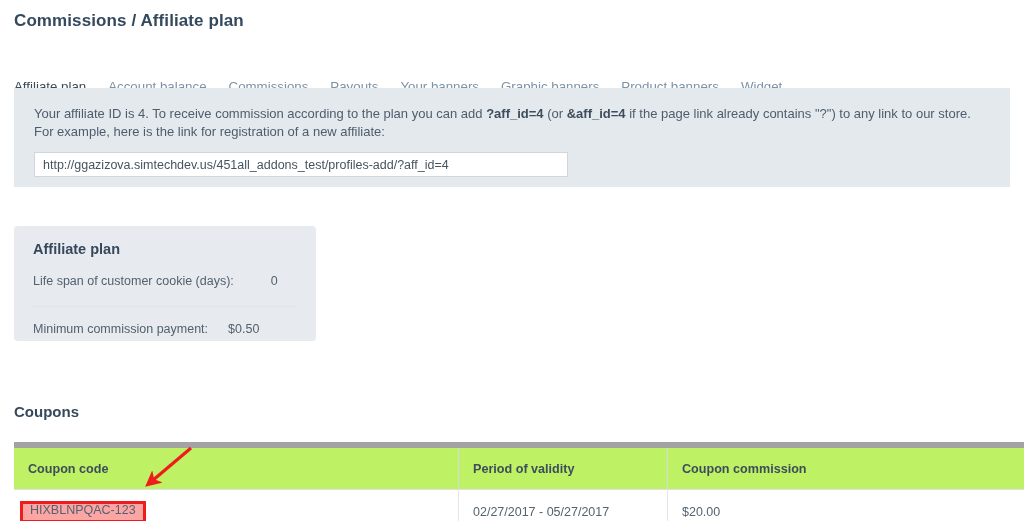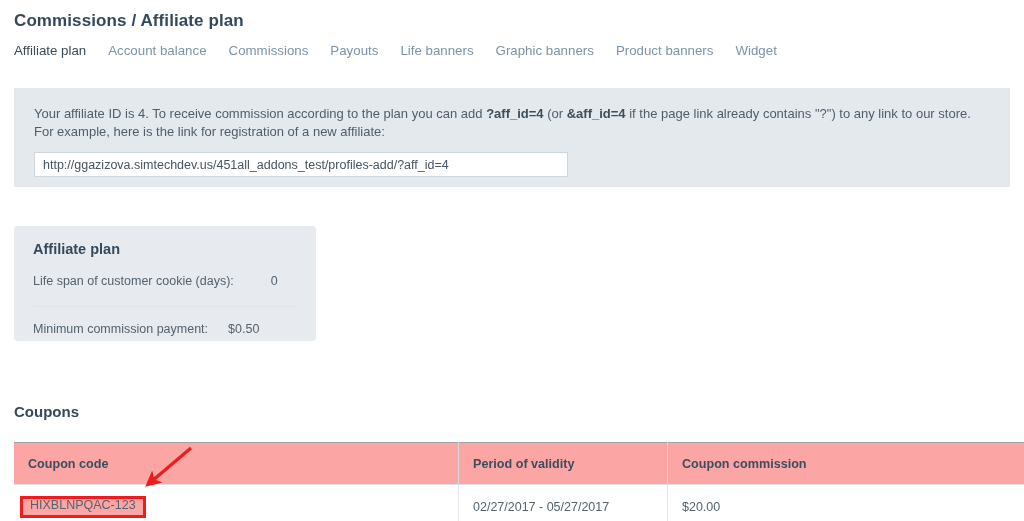--- a/index.html
+++ b/index.html
@@ -46,21 +46,21 @@
     white-space: nowrap;
   }
   .tab {
     font-size: 13.3px;
     color: #7d93a8;
     padding: 0 13px 0 0;
     margin-right: 9px;
     cursor: pointer;
     text-decoration: none;
   }
-  .tab:last-child { margin-right: 0; padding-right: 0; }
+  .tab:last-child { margin-right: 0; padding-right: 0; margin-top: 36px; }
   .tab.active {
     color: #3c4b58;
     font-weight: normal;
   }
 
   
   .notice {
     position: absolute;
     left: 14px;
     top: 88px;
@@ -146,28 +146,28 @@
   .coupons-table {
     position: absolute;
     left: 14px;
     top: 442px;
     width: 996px;
     border-collapse: collapse;
     table-layout: fixed;
     font-size: 12.5px;
   }
   .coupons-table th {
-    background: #fca5a5;
+    background: #bef264;
     text-align: left;
     font-weight: bold;
     color: #3d4d5c;
     font-size: 12.6px;
     height: 41px;
     padding: 0 0 0 14px;
-    border-top: 1px solid #a3a3a3;
+    border-top: 6px solid #a3a3a3;
     border-bottom: 1px solid #dbe1e7;
     border-right: 1px solid #d3dae0;
   }
   .coupons-table th:last-child { border-right: none; }
   .coupons-table td {
     height: 44px;
     padding: 0 0 0 14px;
     color: #55636f;
     border-bottom: 1px solid #e2e7eb;
     border-right: 1px solid #e2e7eb;
@@ -207,21 +207,21 @@
 
 <div class="page">
 
   <div class="page-title">Commissions / Affiliate plan</div>
 
   <div class="tabbar">
     <a class="tab active">Affiliate plan</a>
     <a class="tab">Account balance</a>
     <a class="tab">Commissions</a>
     <a class="tab">Payouts</a>
-    <a class="tab">Life banners</a>
+    <a class="tab">Your banners</a>
     <a class="tab">Graphic banners</a>
     <a class="tab">Product banners</a>
     <a class="tab">Widget</a>
   </div>
 
   <div class="notice">
     <div class="notice-text"><span>Your affiliate ID is 4. To receive commission according to the plan you can add </span><b>?aff_id=4</b><span> (or </span><b>&amp;aff_id=4</b><span> if the page link already contains "?") to any link to our store. For example, here is the link for registration of a new affiliate:</span></div>
     <input class="url-field" type="text" readonly="" value="http://ggazizova.simtechdev.us/451all_addons_test/profiles-add/?aff_id=4" style="">
   </div>
 

